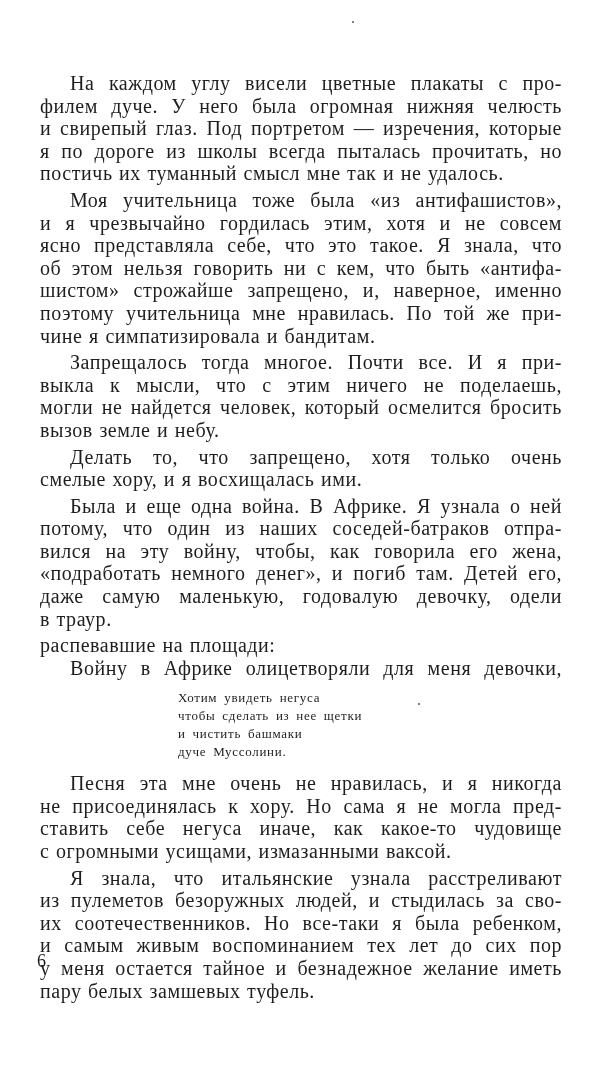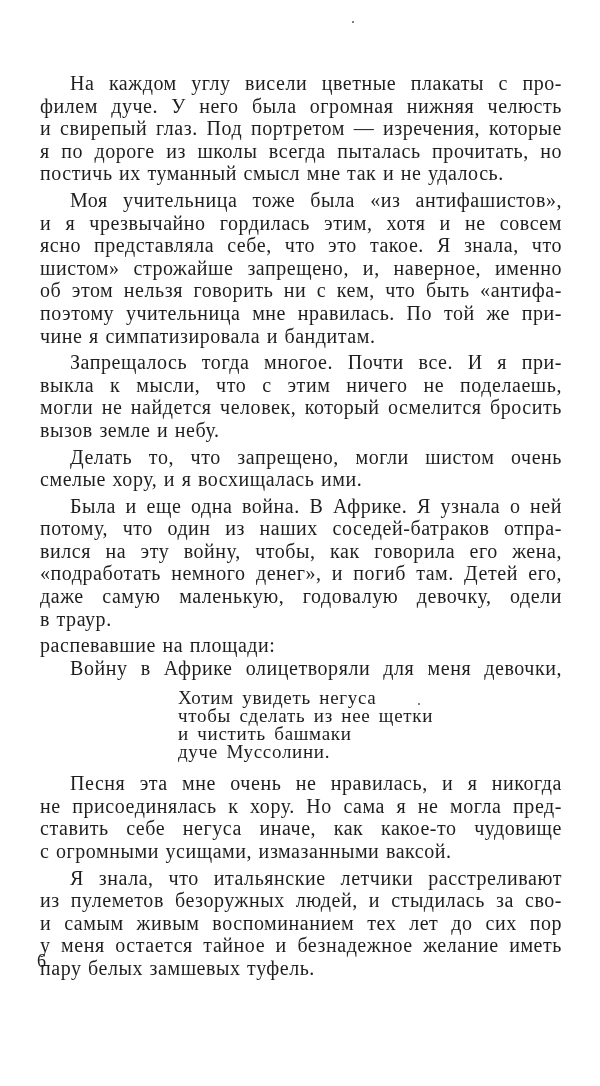--- a/index.html
+++ b/index.html
@@ -38,21 +38,21 @@
     }
     .para .ln.last {
       text-align-last: left;
       font-family: Liberation Serif, serif;
     }
     .para .ln.first {
       text-indent: 30px;
     }
     .poem {
       margin: 10px 0 12px 142px;
-      font-size: 19px;
+      font-size: 13px;
       line-height: 17.7px;
       letter-spacing: 0.7px;
       word-spacing: 3px;
     }
     .poem .vl {
       display: block;
       white-space: nowrap;
     }
     .page-number {
       position: absolute;
@@ -82,35 +82,35 @@
     <span class="ln">филем дуче. У него была огромная нижняя челюсть</span>
     <span class="ln">и свирепый глаз. Под портретом — изречения, которые</span>
     <span class="ln">я по дороге из школы всегда пыталась прочитать, но</span>
     <span class="ln last">постичь их туманный смысл мне так и не удалось.</span>
   </p>
 
   <p class="para">
     <span class="ln first">Моя учительница тоже была «из антифашистов»,</span>
     <span class="ln">и я чрезвычайно гордилась этим, хотя и не совсем</span>
     <span class="ln">ясно представляла себе, что это такое. Я знала, что</span>
+    <span class="ln">об этом нельзя говорить ни с кем, что быть «антифа-</span>
     <span class="ln">шистом» строжайше запрещено, и, наверное, именно</span>
-    <span class="ln">об этом нельзя говорить ни с кем, что быть «антифа-</span>
     <span class="ln">поэтому учительница мне нравилась. По той же при-</span>
     <span class="ln last">чине я симпатизировала и бандитам.</span>
   </p>
 
   <p class="para">
     <span class="ln first">Запрещалось тогда многое. Почти все. И я при-</span>
     <span class="ln">выкла к мысли, что с этим ничего не поделаешь,</span>
     <span class="ln">могли не найдется человек, который осмелится бросить</span>
     <span class="ln last">вызов земле и небу.</span>
   </p>
 
   <p class="para">
-    <span class="ln first">Делать то, что запрещено, могли шистом очень</span>
+    <span class="ln first">Делать то, что запрещено, хотя только очень</span>
     <span class="ln last">смелые хору, и я восхищалась ими.</span>
   </p>
 
   <p class="para">
     <span class="ln first">Была и еще одна война. В Африке. Я узнала о ней</span>
     <span class="ln">потому, что один из наших соседей-батраков отпра-</span>
     <span class="ln">вился на эту войну, чтобы, как говорила его жена,</span>
     <span class="ln">«подработать немного денег», и погиб там. Детей его,</span>
     <span class="ln">даже самую маленькую, годовалую девочку, одели</span>
     <span class="ln last">в траур.</span>
@@ -129,22 +129,23 @@
   </div>
 
   <p class="para">
     <span class="ln first">Песня эта мне очень не нравилась, и я никогда</span>
     <span class="ln">не присоединялась к хору. Но сама я не могла пред-</span>
     <span class="ln">ставить себе негуса иначе, как какое-то чудовище</span>
     <span class="ln last">с огромными усищами, измазанными ваксой.</span>
   </p>
 
   <p class="para">
-    <span class="ln first">Я знала, что итальянские летчики расстреливают</span>
+    <span class="ln first">Я знала, что итальянские узнала расстреливают</span>
     <span class="ln">из пулеметов безоружных людей, и стыдилась за сво-</span>
+    <span class="ln">их соотечественников. Но все-таки я была ребенком,</span>
     <span class="ln">и самым живым воспоминанием тех лет до сих пор</span>
     <span class="ln">у меня остается тайное и безнадежное желание иметь</span>
     <span class="ln last">пару белых замшевых туфель.</span>
   </p>
 
 </div>
 
 <div class="speck" style="left:418px; top:703px;"></div>
 
 <div class="page-number">6</div>

